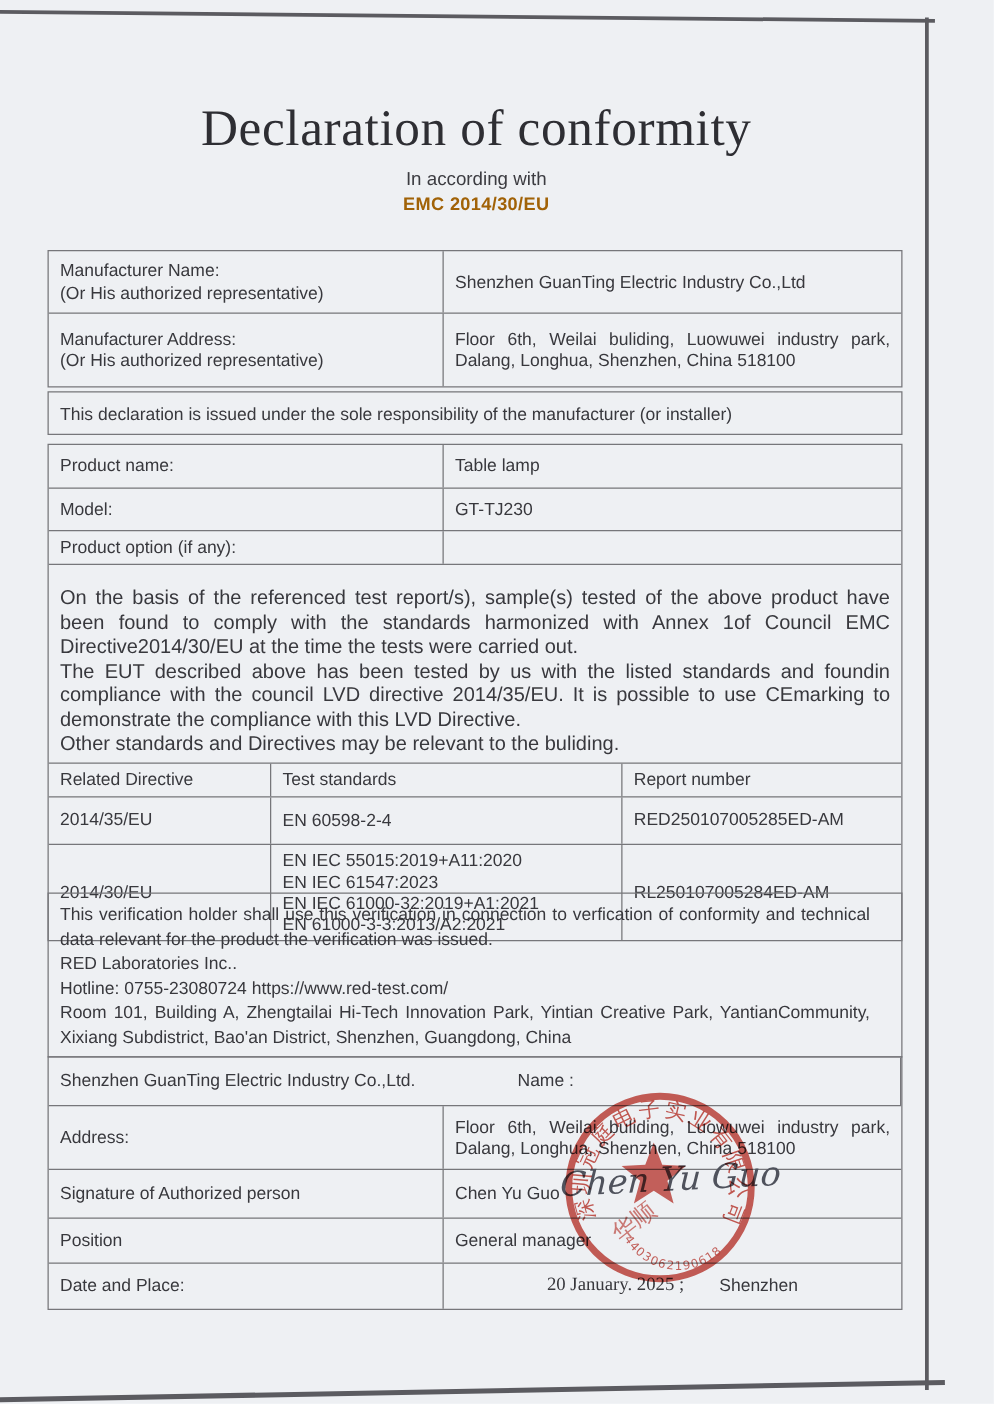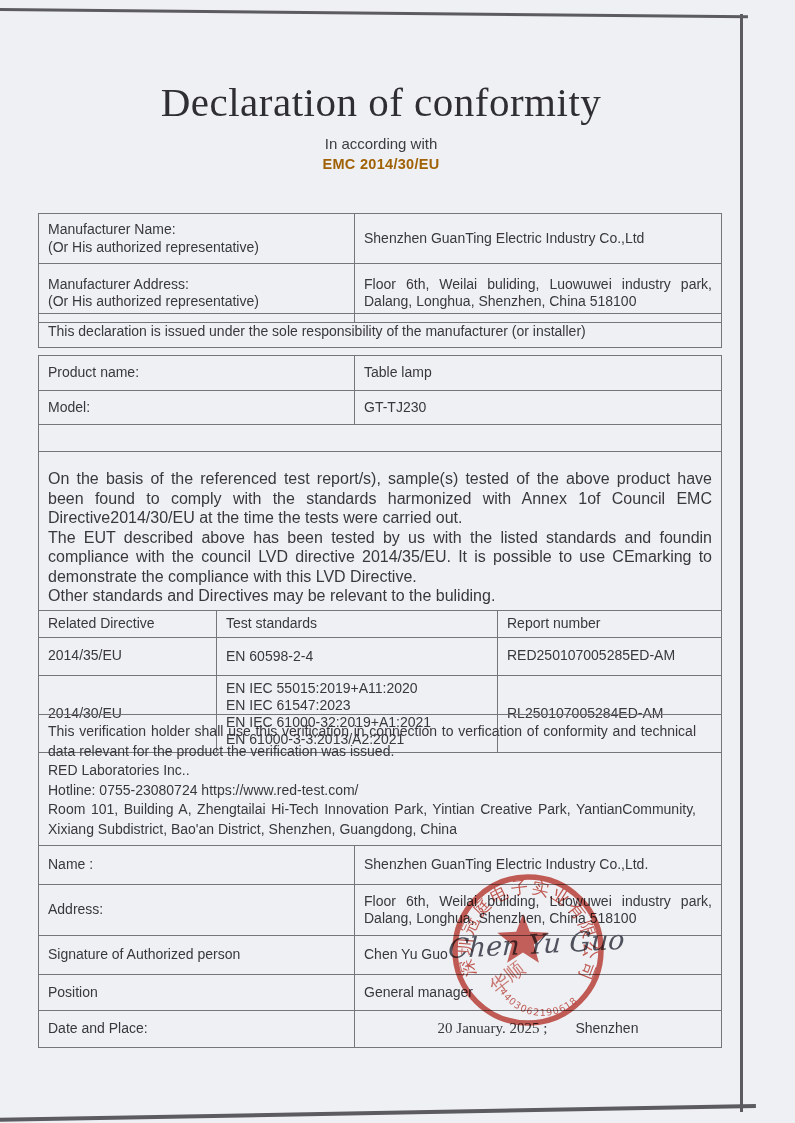--- a/index.html
+++ b/index.html
@@ -26,21 +26,21 @@
   .std-line { margin-top:4px; font-size:14.5px; font-weight:bold; color:#a16207; letter-spacing:0.3px; }
 
   .tbl { position:absolute; left:38px; width:684px; border:1px solid #76767a; background:transparent; }
   .trow { display:flex; border-bottom:1px solid #76767a; }
   .trow:last-child { border-bottom:none; }
   .cell { display:flex; flex-direction:column; justify-content:center; padding:4px 9px; font-size:14px; line-height:17.5px; }
   .c-label { width:316px; border-right:1px solid #76767a; }
   .c-value { flex:1; }
   .justify { text-align:justify; text-align-last:left; }
 
-  .t-manuf { top:200px;margin-top:13px; }
+  .t-manuf { top:200px; }
   .t-manuf .trow:nth-child(1) { min-height:50px; }
   .t-manuf .trow:nth-child(2) { min-height:58px; }
 
   .box { position:absolute; left:38px; width:684px; border:1px solid #76767a; font-size:14px; }
   .decl-box { top:313px; height:35px; display:flex; align-items:center; padding:0 9px; }
 
   .t-main { top:355px; }
   .t-main .r-product { min-height:35px; }
   .t-main .r-model   { min-height:34px; }
   .t-main .r-option  { min-height:27px; }
@@ -114,20 +114,21 @@
 <div class="tbl t-main">
   <div class="trow r-product">
     <div class="cell c-label">Product name:</div>
     <div class="cell c-value">Table lamp</div>
   </div>
   <div class="trow r-model">
     <div class="cell c-label">Model:</div>
     <div class="cell c-value">GT-TJ230</div>
   </div>
   <div class="trow r-option">
+    <div class="cell c-label">Product option (if any):</div>
     <div class="cell c-value"></div>
   </div>
   <div class="trow">
     <div class="basis-cell" style="width:100%;">
       <p>On the basis of the referenced test report/s), sample(s) tested of the above product have been found to comply with the standards harmonized with Annex 1of Council EMC Directive2014/30/EU at the time the tests were carried out.</p>
       <p>The EUT described above has been tested by us with the listed standards and foundin compliance with the council LVD directive 2014/35/EU. It is possible to use CEmarking to demonstrate the compliance with this LVD Directive.</p>
       <p>Other standards and Directives may be relevant to the buliding.</p>
     </div>
   </div>
   <div class="trow dir-head">
@@ -156,22 +157,22 @@
 
 <div class="box verif-box">
   <div class="justify">This verification holder shall use this verification in connection to verfication of conformity and technical data relevant for the product the verification was issued.</div>
   <div>RED Laboratories Inc..</div>
   <div>Hotline: 0755-23080724 https://www.red-test.com/</div>
   <div class="justify">Room 101, Building A, Zhengtailai Hi-Tech Innovation Park, Yintian Creative Park, YantianCommunity, Xixiang Subdistrict, Bao'an District, Shenzhen, Guangdong, China</div>
 </div>
 
 <div class="tbl t-sign">
   <div class="trow r-name">
+    <div class="cell c-value">Shenzhen GuanTing Electric Industry Co.,Ltd.</div>
     <div class="cell c-label">Name :</div>
-    <div class="cell c-value">Shenzhen GuanTing Electric Industry Co.,Ltd.</div>
   </div>
   <div class="trow r-addr">
     <div class="cell c-label">Address:</div>
     <div class="cell c-value justify">Floor 6th, Weilai buliding, Luowuwei industry park, Dalang, Longhua, Shenzhen, China 518100</div>
   </div>
   <div class="trow r-sig">
     <div class="cell c-label">Signature of Authorized person</div>
     <div class="cell c-value">Chen Yu Guo</div>
   </div>
   <div class="trow r-pos">

